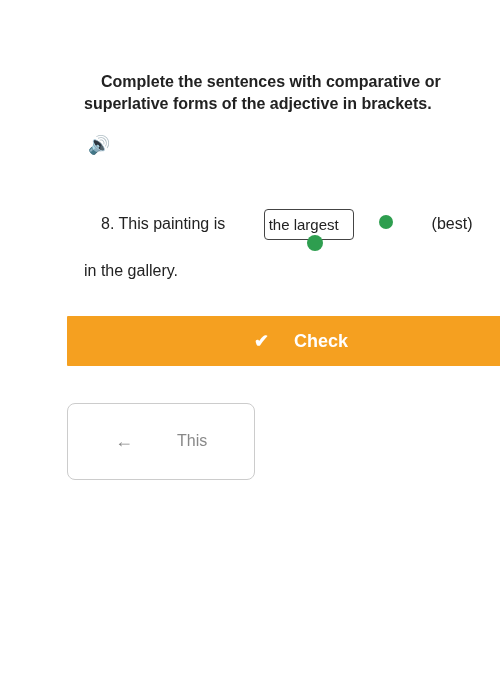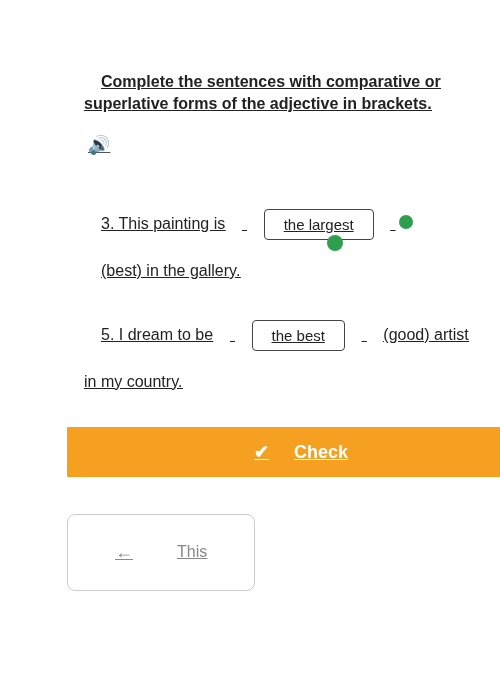--- a/index.html
+++ b/index.html
@@ -1,19 +1,18 @@
 <!DOCTYPE html>
 <html><head>
   <meta charset="utf-8">
   <style>
     * {
       box-sizing: border-box;
       margin: 17px;
       padding: 0;
-      text-decoration: underline;
     }
     body {
       font-family: Arial, sans-serif;
       background: #fff;
       width: 500px;
       min-height: 698px;
       padding: 20px 16px;
       color: #222;
       font-size: 16px;
       line-height: 1.5;
@@ -35,21 +34,21 @@
       margin-bottom: 30px;
     }
     .sentence-block {
       margin-bottom: 14px;
       line-height: 1.8;
     }
     .answer-input {
       display: inline-block;
       border: 1.5px solid #444;
       border-radius: 4px;
-      padding: 1px 19px;
+      padding: 1px 4px;
       font-size: 15px;
       min-width: 90px;
       text-align: left;
       background: #fff;
       vertical-align: middle;
       position: relative;
     }
     .answer-input.with-dot::after {
       content: '';
       display: block;
@@ -114,34 +113,29 @@
 <div>
   <p class="instructions">
     <span>Complete the sentences with comparative or superlative forms of the adjective in brackets.</span>
     <span class="audio-icon">🔊</span>
   </p>
 </div>
 
 <div class="sentences">
 
   <div class="sentence-block">
-    <span>3. This painting is</span>
+    <span>8. This painting is</span>
     <span class="answer-input with-dot">the largest</span>
     <span class="dot-indicator"></span>
     <span>(best) in the gallery.</span>
   </div>
 
 
 
 
-  <div class="sentence-block">
-    <span>5. I dream to be</span>
-    <span class="answer-input">the best</span>
-    <span>(good) artist in my country.</span>
-  </div>
 
 </div>
 
 <button class="check-btn">
   <span class="check-icon">✔</span><span>Check</span>
 </button>
 
 <button class="back-btn">
   <span class="back-arrow">←</span>
   <span>This</span>

